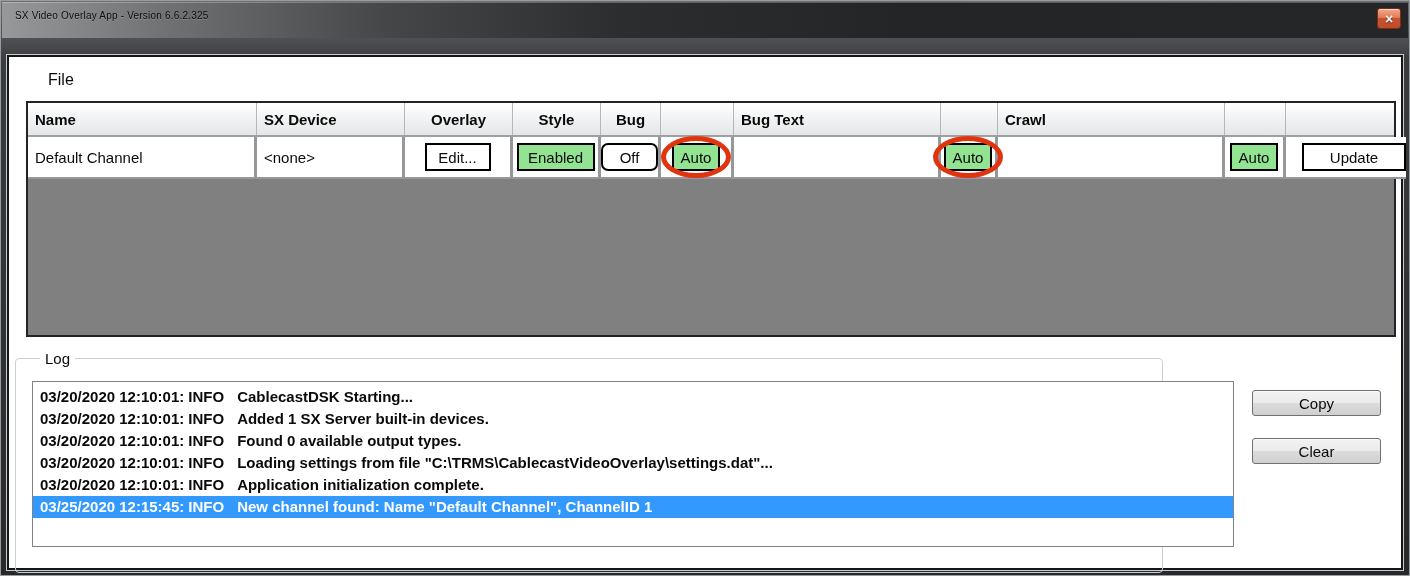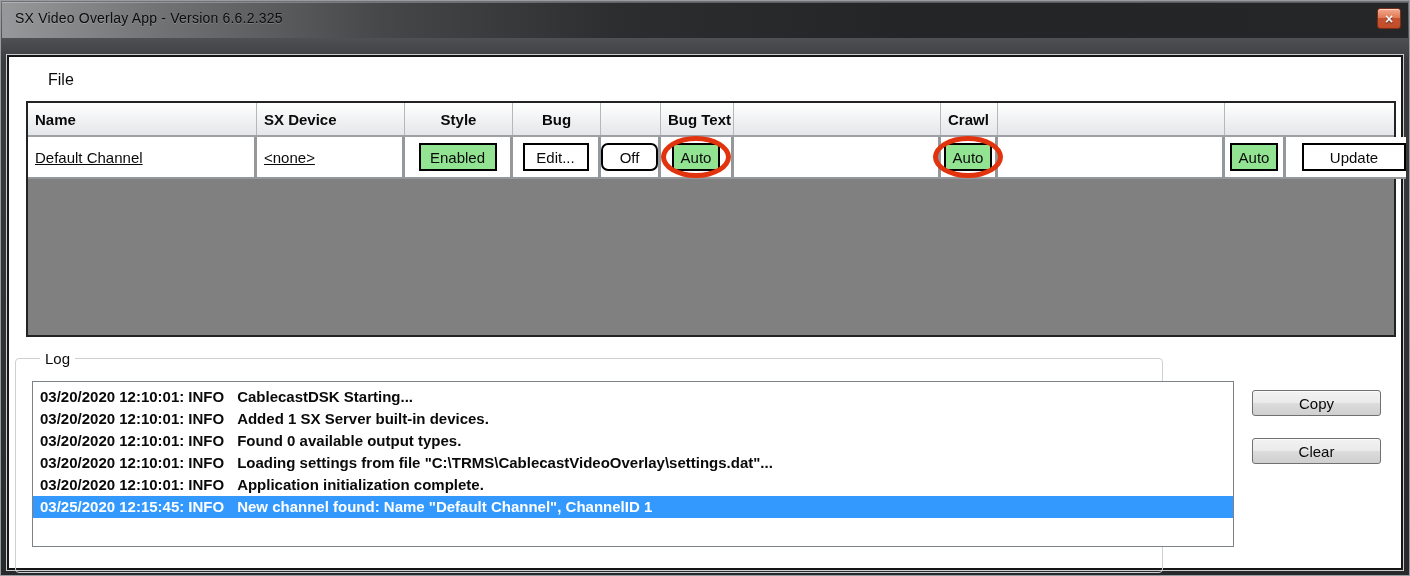--- a/index.html
+++ b/index.html
@@ -13,21 +13,21 @@
   }
 
   
   .titlebar {
     position:absolute; left:1px; top:1px; right:1px; height:36px;
     background:linear-gradient(to right, #97989a 0px, #707274 160px, #454749 380px, #2b2d2f 620px, #232527 900px, #242628 100%);
     box-shadow:inset 0 1px 0 rgba(255,255,255,0.25);
   }
   .title-text {
     position:absolute; left:13px; top:8px;
-    font-size:14px; color:#0c0c0c; letter-spacing:0.2px;
+    font-size:10px; color:#0c0c0c; letter-spacing:0.2px;
     text-shadow:0 1px 0 rgba(255,255,255,0.18);
     white-space:nowrap;
   }
   .close-btn {
     position:absolute; right:7px; top:6px; width:24px; height:21px;
     border:1px solid #7b2d17; border-radius:3px;
     background:linear-gradient(#f2a98f, #e07b55 45%, #c75230 50%, #bf4c2a);
     box-shadow:inset 0 1px 0 rgba(255,255,255,0.5);
     display:flex; align-items:center; justify-content:center;
     cursor:default;
@@ -62,21 +62,21 @@
   }
   .thead .th.c { justify-content:center; padding-left:0; }
   .thead .th:last-child { border-right:none; }
 
   .trow { height:42px; }
   .trow .td {
     background:#ffffff; border-right:3px solid #95989a; border-bottom:2px solid #95989a;
     display:flex; align-items:center; font-size:15px; color:#0a0a0a;
     position:relative; overflow:visible; white-space:nowrap;
   }
-  .trow .td.txt { padding-left:7px;text-decoration:underline; }
+  .trow .td.txt { padding-left:7px; }
   .trow .td.mid { justify-content:center; }
   .trow .td:last-child { border-right:none;padding-left:16px; }
 
   .cellbtn {
     height:28px; border:2px solid #000; background:#fff;
     display:flex; align-items:center; justify-content:center;
     font-size:15px; color:#0a0a0a; cursor:default; z-index:1;
   }
   .cellbtn.green { background:var(--enabled-green,#92e492); }
   .w-enabled { width:78px; }
@@ -141,38 +141,39 @@
 
   <div class="client">
 
     <div class="menu-item">File</div>
 
     <div class="tbl">
 
       <div class="tgrid thead">
         <div class="th">Name</div>
         <div class="th">SX Device</div>
+        <div class="th c">Overlay</div>
         <div class="th c">Style</div>
         <div class="th c">Bug</div>
         <div class="th"></div>
         <div class="th">Bug Text</div>
         <div class="th"></div>
         <div class="th">Crawl</div>
         <div class="th"></div>
         <div class="th"></div>
       </div>
 
       <div class="tgrid trow">
         <div class="td txt">Default Channel</div>
         <div class="td txt">&lt;none&gt;</div>
         <div class="td mid">
+          <div class="cellbtn w-edit">Edit...</div>
+        </div>
+        <div class="td mid">
           <div class="cellbtn green w-enabled">Enabled</div>
-        </div>
-        <div class="td mid">
-          <div class="cellbtn w-edit">Edit...</div>
         </div>
         <div class="td mid">
           <div class="cellbtn w-off">Off</div>
         </div>
         <div class="td mid ann">
           <div class="cellbtn green w-auto">Auto</div>
           <div class="red-ellipse"></div>
         </div>
         <div class="td">
           <div class="textfield"></div>

